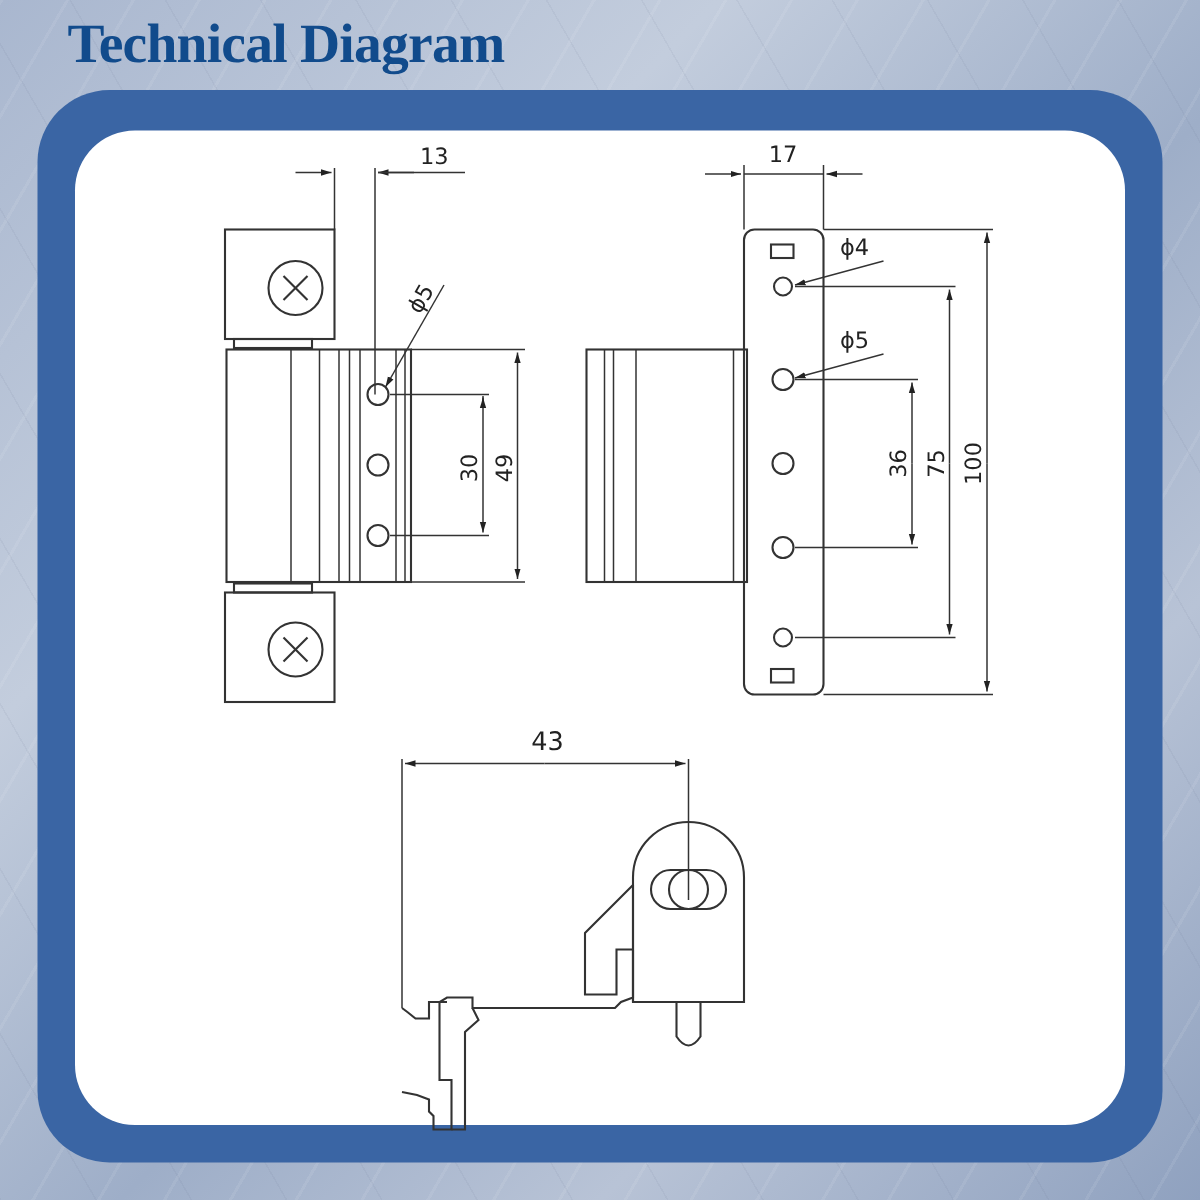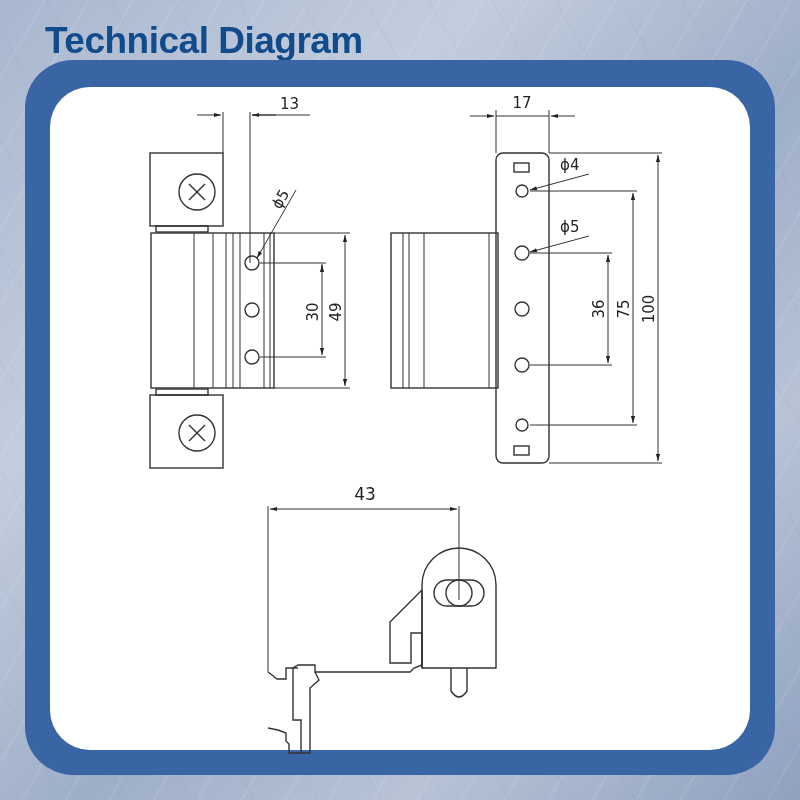--- a/index.html
+++ b/index.html
@@ -9,22 +9,22 @@
     font-family: "DejaVu Sans", sans-serif;
   }
   .marble {
     position: absolute; inset: 0; pointer-events: none;
     background:
       repeating-linear-gradient(120deg, rgba(255,255,255,0.08) 0 2px, transparent 2px 38px),
       repeating-linear-gradient(60deg, rgba(90,100,130,0.07) 0 1px, transparent 1px 55px);
   }
   .title {
     position: absolute; left: 45px; top: 8px;
-    font-family: Liberation Sans, sans-serif; font-weight: bold;
-    font-size: 37px; color: #114b8c; letter-spacing: -0.5px; margin-top: 12px;
+    font-family: Liberation Serif, serif; font-weight: bold;
+    font-size: 37px; color: #114b8c; letter-spacing: -0.5px;
   }
   .frame {
     position: absolute; left: 25px; top: 60px; width: 750px; height: 715px;
     background: #3a65a4; border-radius: 48px;
   }
   .panel {
     position: absolute; left: 50px; top: 87px; width: 700px; height: 663px;
     background: #ffffff; border-radius: 40px; overflow: hidden;
   }
   svg.drawing { position: absolute; left: 0; top: 0; }

